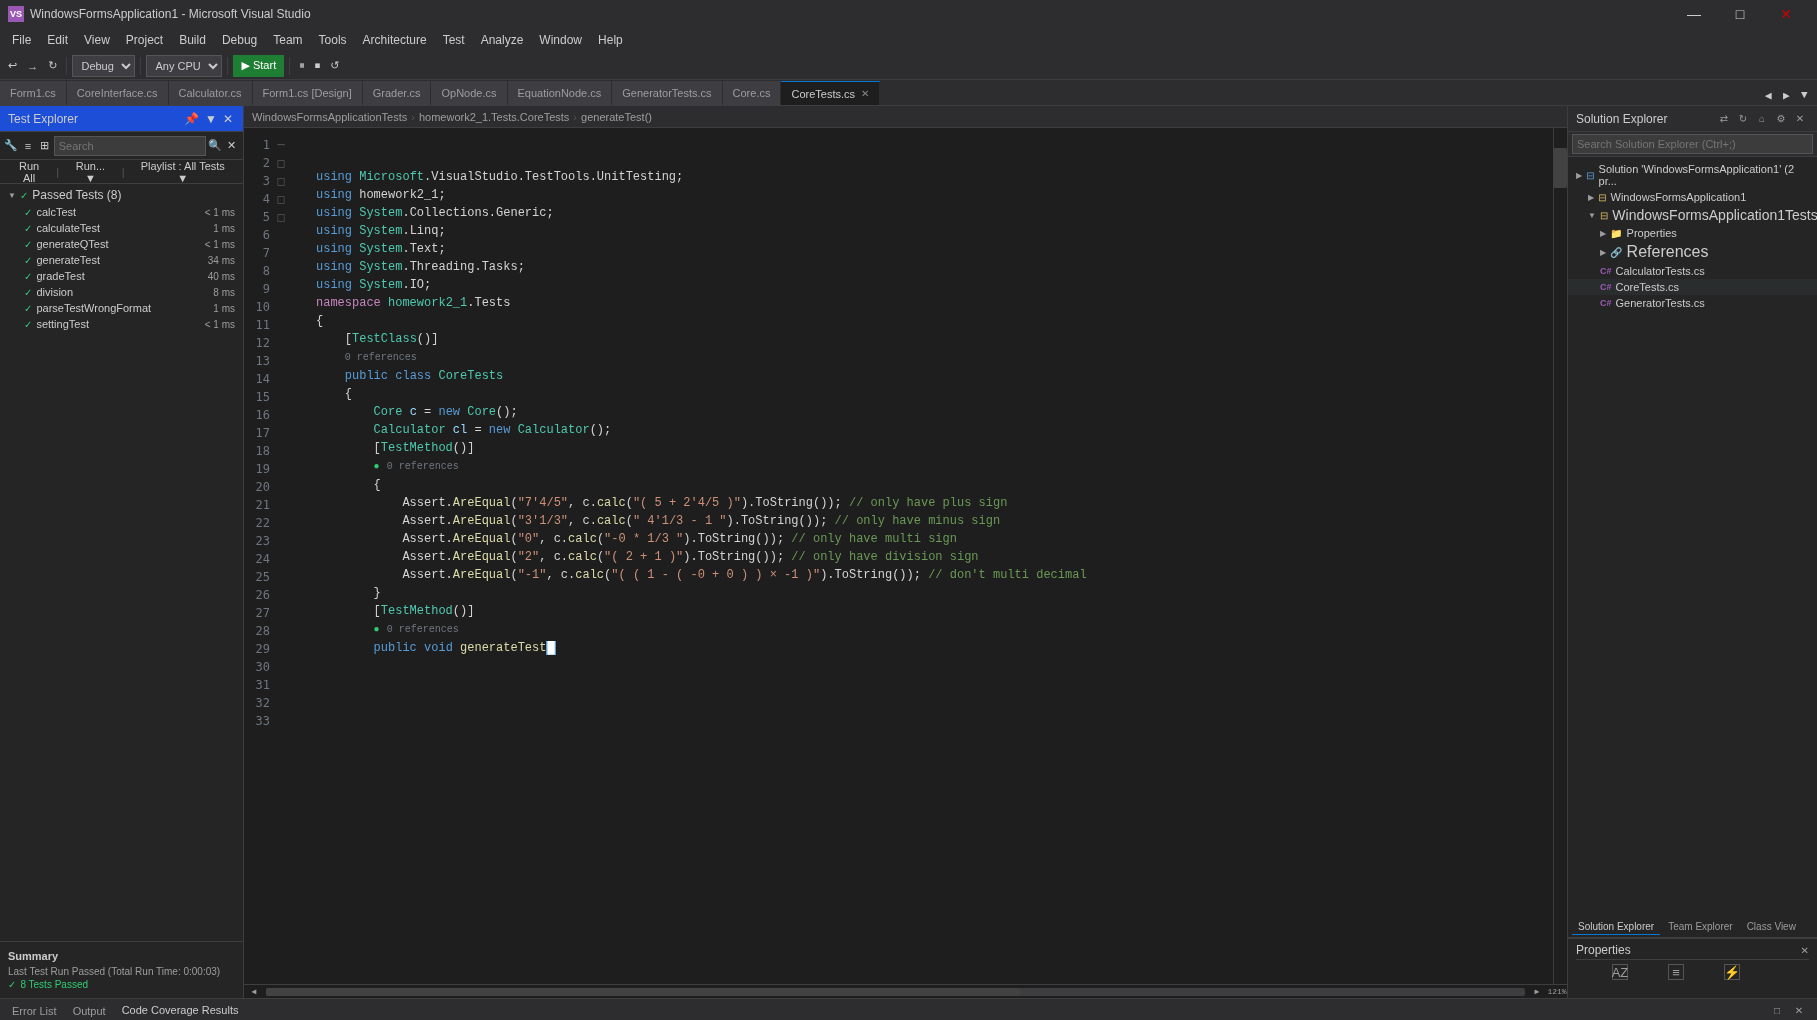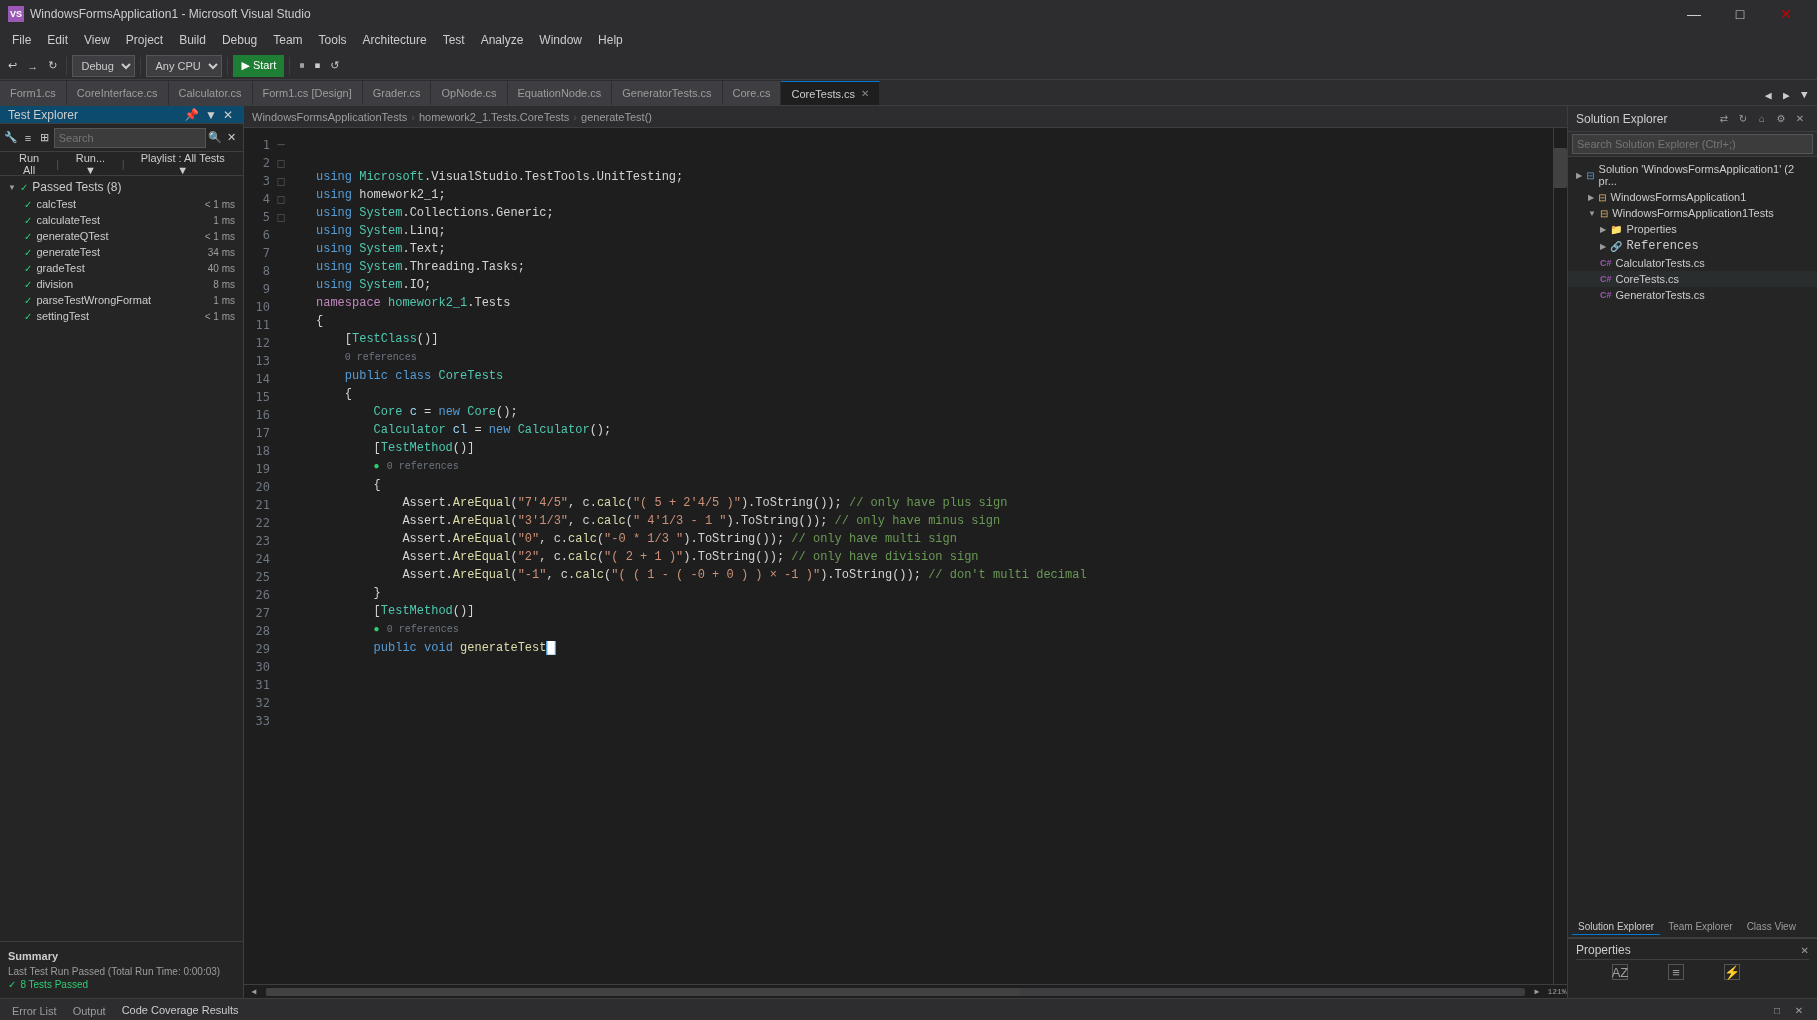--- a/index.html
+++ b/index.html
@@ -27,21 +27,21 @@
     .tab-bar { background: #2d2d30; height: 26px; display: flex; align-items: flex-end; overflow: hidden; border-bottom: 1px solid #3e3e40; }
     .tab { height: 24px; padding: 0 10px; display: flex; align-items: center; gap: 6px; font-size: 11px; font-family: 'Segoe UI', sans-serif; cursor: pointer; background: #3e3e42; color: #9d9d9d; border-right: 1px solid #2d2d30; white-space: nowrap; }
     .tab.active { background: #1e1e1e; color: #cccccc; border-top: 1px solid #0078d4; }
     .tab-close { font-size: 10px; opacity: 0.6; }
     
     
     .main-layout { display: flex; height: calc(1020px - 28px - 24px - 28px - 26px - 22px); }
     
     
     .left-panel { width: 244px; background: #252526; border-right: 1px solid #3e3e40; display: flex; flex-direction: column; }
-    .panel-header { background: #0c4a6e; height: 18px; display: flex; align-items: center; padding: 0 8px; font-family: 'Segoe UI', sans-serif; font-size: 12px; color: #cccccc; border-bottom: 1px solid #3e3e40; justify-content: space-between; }
+    .panel-header { background: #1d4ed8; height: 26px; display: flex; align-items: center; padding: 0 8px; font-family: 'Segoe UI', sans-serif; font-size: 12px; color: #cccccc; border-bottom: 1px solid #3e3e40; justify-content: space-between; }
     .panel-header-title { display: flex; align-items: center; gap: 4px; }
     .panel-toolbar { display: flex; align-items: center; padding: 2px 4px; gap: 2px; border-bottom: 1px solid #3e3e40; height: 28px; }
     .panel-toolbar-btn { height: 20px; width: 20px; display: flex; align-items: center; justify-content: center; cursor: pointer; color: #cccccc; background: transparent; border: none; font-size: 11px; }
     .search-box { flex: 1; height: 20px; background: #3c3c3c; border: 1px solid #555; color: #cccccc; padding: 0 4px; font-size: 11px; font-family: 'Segoe UI', sans-serif; }
     
     
     .test-runner-bar { display: flex; align-items: center; padding: 2px 8px; gap: 6px; font-family: 'Segoe UI', sans-serif; font-size: 11px; color: #cccccc; border-bottom: 1px solid #3e3e40; height: 24px; }
     .test-runner-btn { background: transparent; border: none; color: #cccccc; cursor: pointer; font-size: 11px; font-family: 'Segoe UI', sans-serif; padding: 0 4px; }
     .separator { color: #555; }
     
@@ -444,31 +444,31 @@
         <span style="font-size:11px;font-family:'Segoe UI',sans-serif;color:#cccccc;">Solution 'WindowsFormsApplication1' (2 pr...</span>
       </div>
       <div class="sol-item sol-item-indent1">
         <span style="font-size:8px;color:#9d9d9d;">▶</span>
         <span style="color:#dcb862;font-size:10px;">⊟</span>
         <span style="font-size:11px;font-family:'Segoe UI',sans-serif;color:#cccccc;">WindowsFormsApplication1</span>
       </div>
       <div class="sol-item sol-item-indent1">
         <span style="font-size:8px;color:#9d9d9d;">▼</span>
         <span style="color:#dcb862;font-size:10px;">⊟</span>
-        <span style="font-size:11px;font-family:'Segoe UI',sans-serif;color:#cccccc;">WindowsFormsApplication1Tests</span>
+        <span style="font-size:14px;font-family:'Segoe UI',sans-serif;color:#cccccc;">WindowsFormsApplication1Tests</span>
       </div>
       <div class="sol-item sol-item-indent2">
         <span style="font-size:8px;color:#9d9d9d;">▶</span>
         <span style="color:#dcb862;font-size:10px;">📁</span>
         <span style="font-size:11px;font-family:'Segoe UI',sans-serif;color:#cccccc;">Properties</span>
       </div>
       <div class="sol-item sol-item-indent2">
         <span style="font-size:8px;color:#9d9d9d;">▶</span>
         <span style="color:#9d9d9d;font-size:10px;">🔗</span>
-        <span style="font-size:12px;font-family:Liberation Mono, monospace;color:#cccccc;">References</span>
+        <span style="font-size:16px;font-family:Liberation Sans, sans-serif;color:#cccccc;">References</span>
       </div>
       <div class="sol-item sol-item-indent2">
         <span style="color:#9b59b6;font-size:9px;font-weight:bold;">C#</span>
         <span style="font-size:11px;font-family:'Segoe UI',sans-serif;color:#cccccc;">CalculatorTests.cs</span>
       </div>
       <div class="sol-item sol-item-indent2" style="background:#2a2d2e;">
         <span style="color:#9b59b6;font-size:9px;font-weight:bold;">C#</span>
         <span style="font-size:11px;font-family:'Segoe UI',sans-serif;color:#cccccc;">CoreTests.cs</span>
       </div>
       <div class="sol-item sol-item-indent2">

